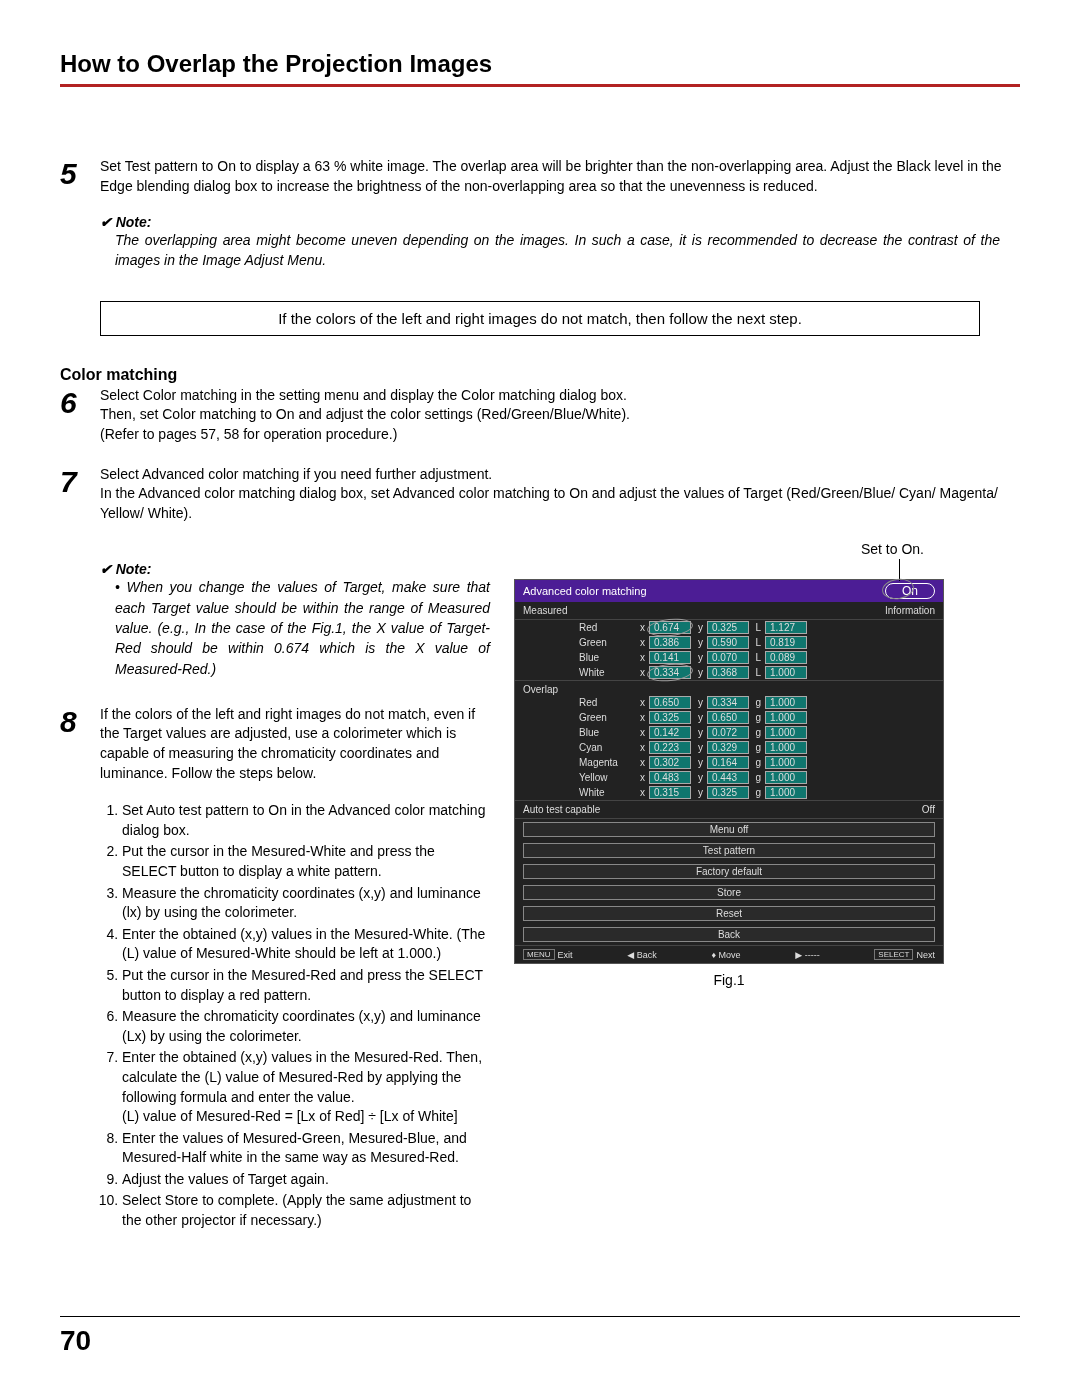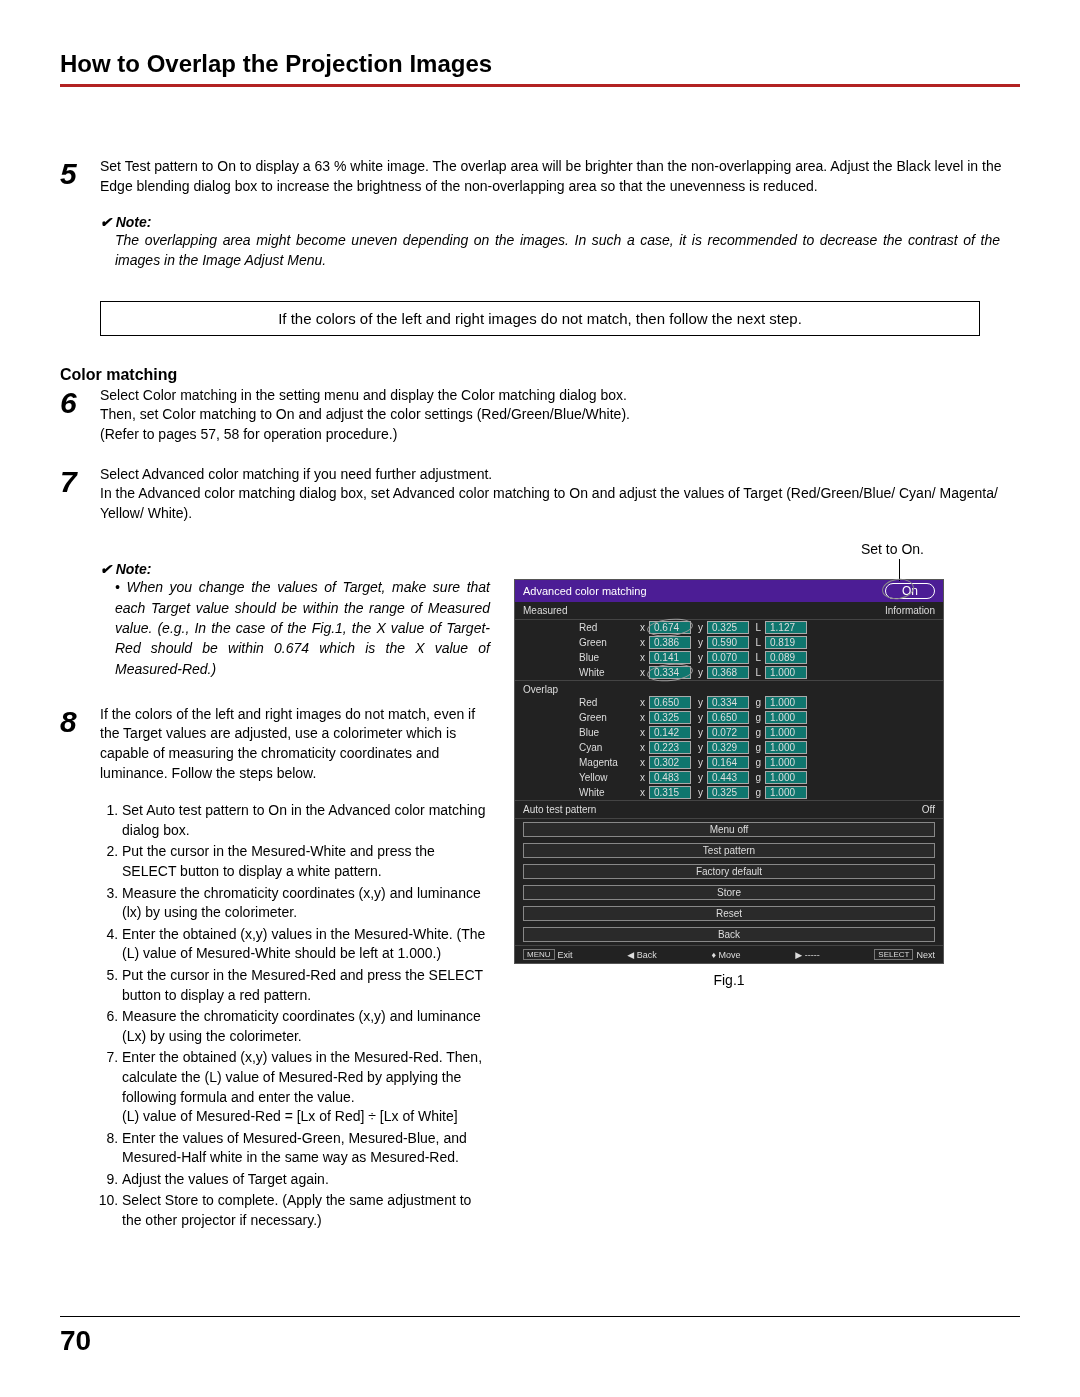--- a/index.html
+++ b/index.html
@@ -388,21 +388,21 @@
             <span class="k">x</span>
             <span class="val">0.315</span>
             <span class="k">y</span>
             <span class="val">0.325</span>
             <span class="k">g</span>
             <span class="val">1.000</span>
           </div>
         </div>
 
       <div class="osd-auto">
-        <span>Auto test pattern</span>
+        <span>Auto test capable</span>
         <span>Off</span>
       </div>
       <div class="osd-btns">
         <span class="osd-btn" style="flex:1">Menu off</span>
         <span class="osd-btn" style="flex:2">Test pattern</span>
       </div>
       <div class="osd-btns">
         <span class="osd-btn">Factory default</span>
         <span class="osd-btn">Store</span>
         <span class="osd-btn">Reset</span>

